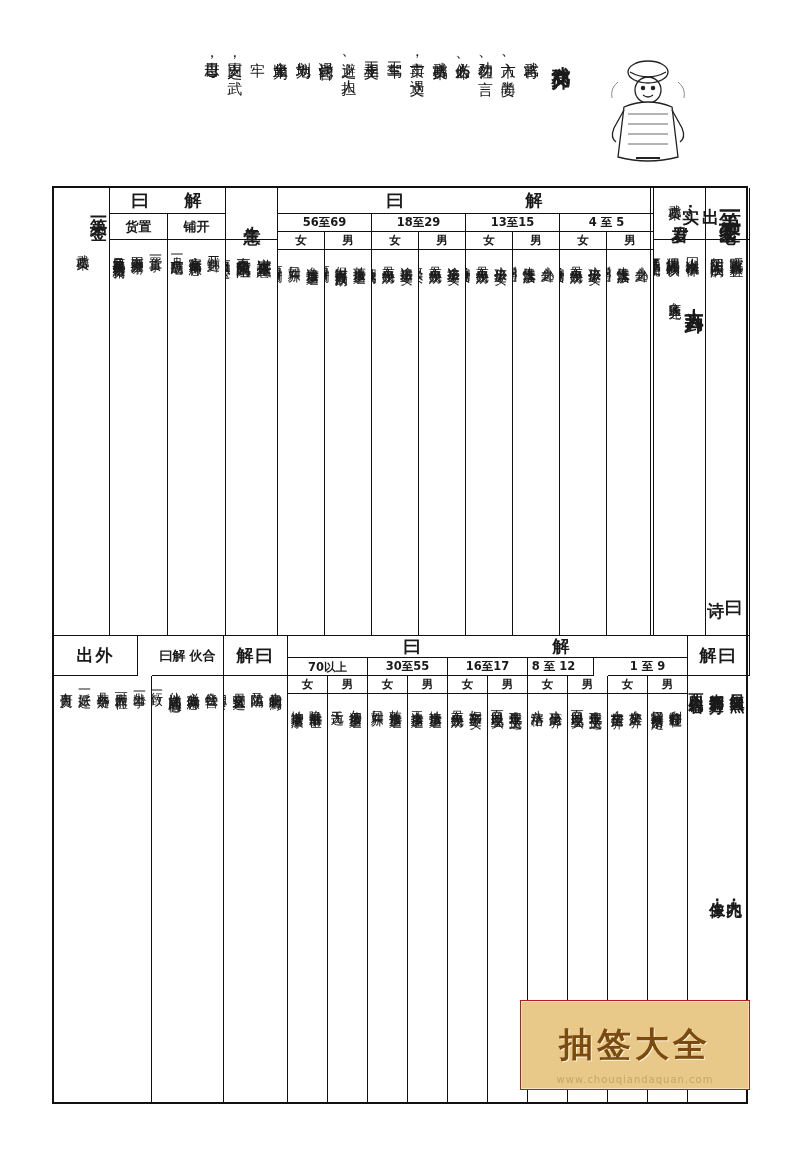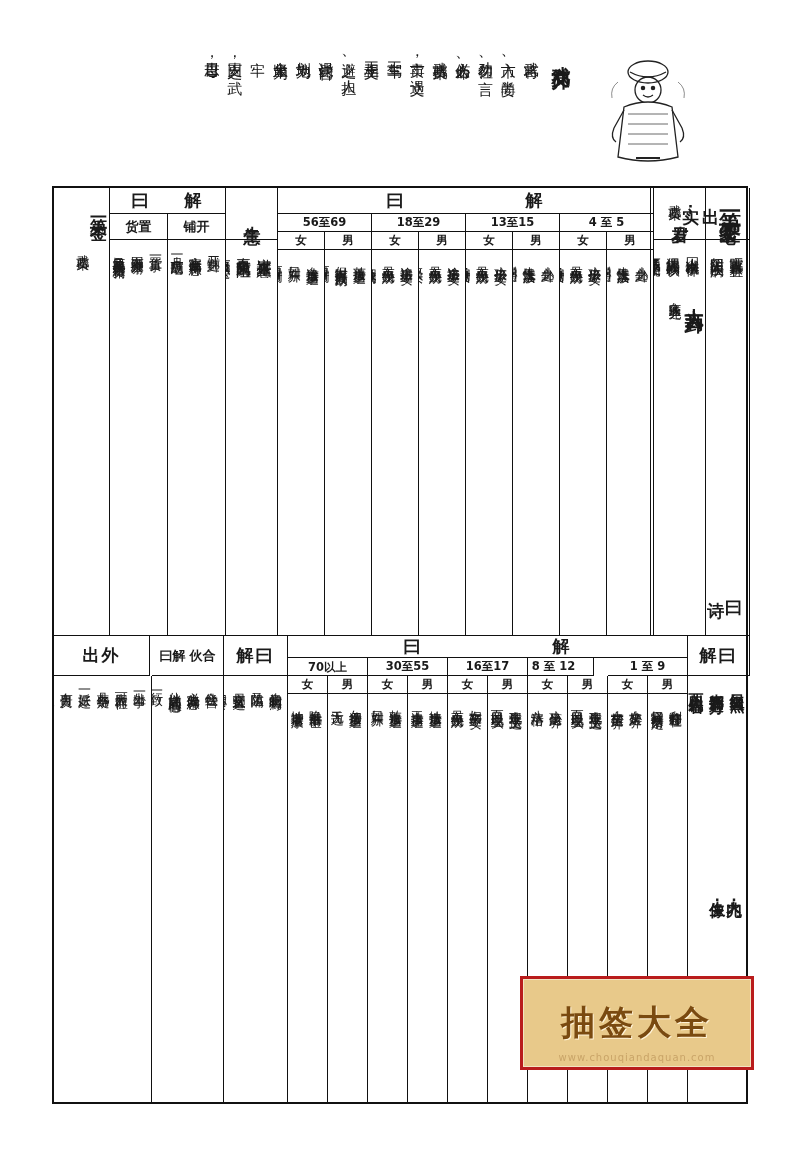--- a/index.html
+++ b/index.html
@@ -62,23 +62,23 @@
   }
   .bodycell .line{font-size:13px;line-height:1.1;margin:0 2px;}
 
   .big{font-size:22px;font-weight:bold;letter-spacing:3px;}
   .mid{font-size:17px;font-weight:bold;letter-spacing:2px;}
   .sm{font-size:13px;}
   .xs{font-size:11.5px;}
 
   
   .logo{
-    position:absolute;left:520px;top:976px;width:228px;height:88px;
+    position:absolute;left:520px;top:1000px;width:228px;height:88px;
     background:#e8c98a;
-    border:3px solid #b91c1c;
+    border:1px solid #b91c1c;
     display:flex;align-items:center;justify-content:center;
     box-shadow:0 0 0 1px #f2e3c2 inset;
   }
   .logo .txt{
     font-size:34px;font-weight:bold;color:#7a4a10;letter-spacing:4px;
     text-shadow:1px 1px 0 #fff3d8;
   }
   .logo .sub{
     position:absolute;bottom:4px;left:0;right:0;text-align:center;
     font-size:10px;color:#c9a468;letter-spacing:1px;
@@ -295,21 +295,21 @@
 
     </div>
 
     <div style="position:absolute;right:0;top:26px;width:96px;height:420px;pointer-events:none;">
       <div style="display:flex;flex-direction:row-reverse;height:100%;padding:78px 6px 6px 6px;box-sizing:border-box;">
         <div class="v" style="font-size:19px;font-weight:bold;letter-spacing:2px;margin-right:36px;">大吉为卦</div>
         <div class="v" style="font-size:12.5px;margin-right:2px;">久病逢医之兆</div>
       </div>
     </div>
 
-    <div class="cell hdr br" style="left:0;top:448px;width:96px;height:40px;border-bottom:1px solid #111;">
+    <div class="cell hdr br" style="left:0;top:448px;width:84px;height:40px;border-bottom:1px solid #111;">
       <span class="mid">出外</span>
     </div>
     <div class="cell br bodycell" style="left:0;top:488px;width:98px;height:426px;">
       <div class="v line">出外一事</div>
       <div class="v line">可大胆前往</div>
       <div class="v line">凡事勿疑</div>
       <div class="v line">一派好运</div>
       <div class="v line">自有贵人</div>
       <div class="v line">名利成就</div>
     </div>

